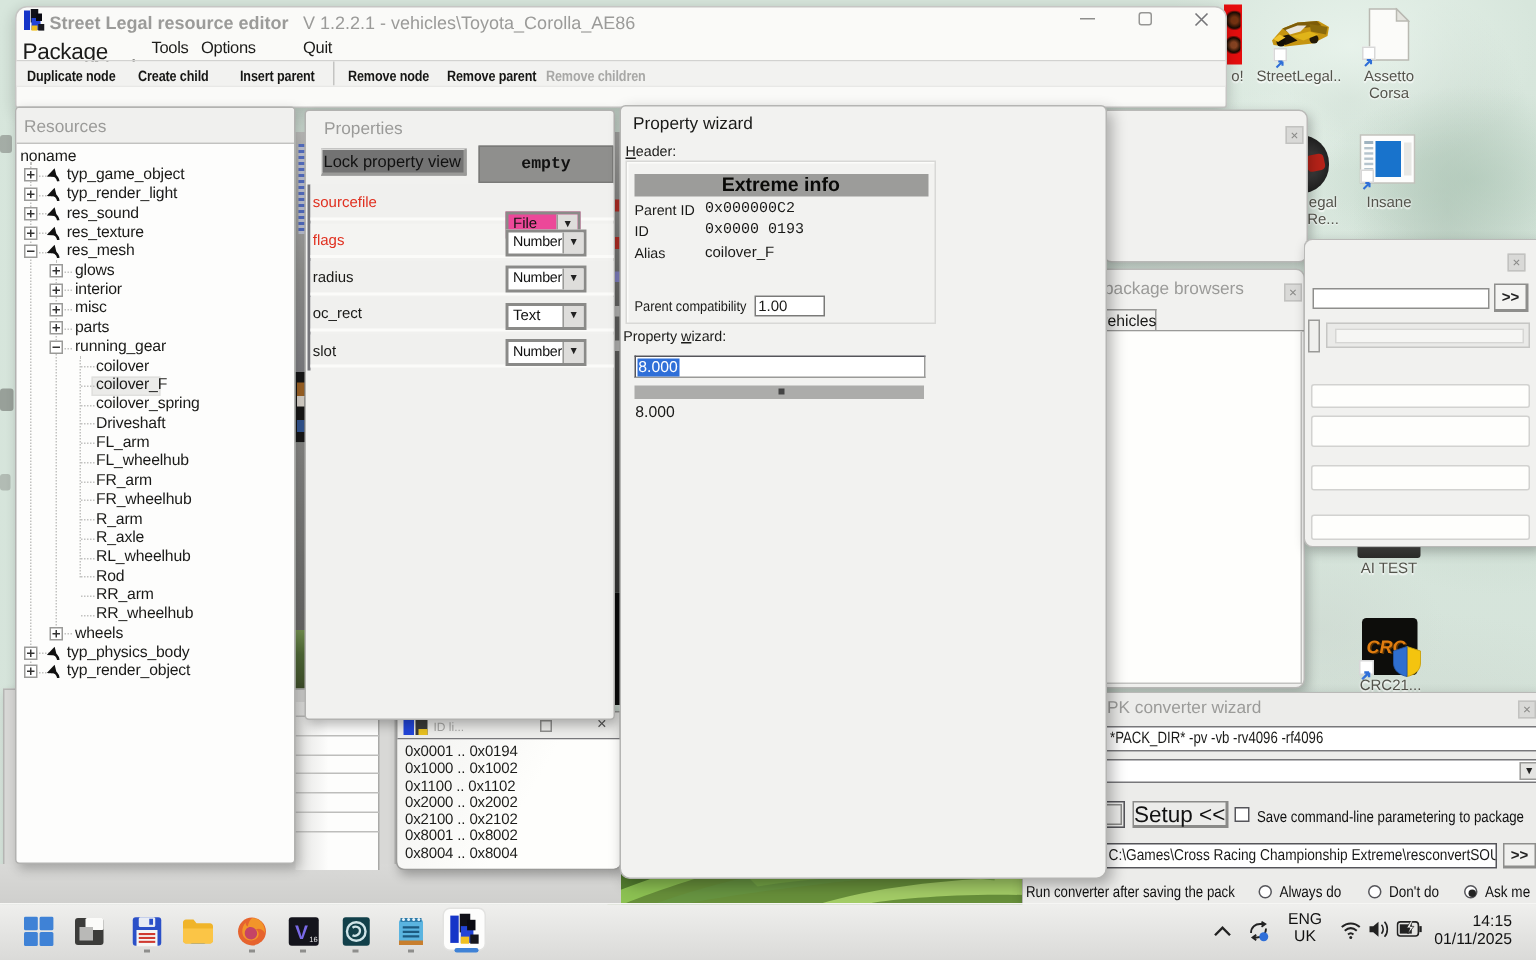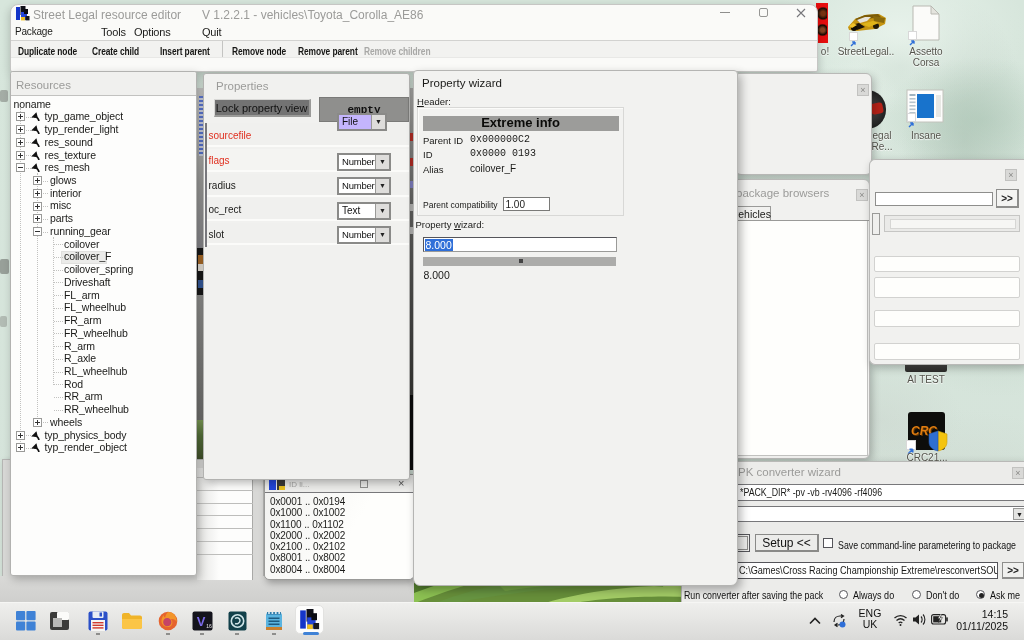--- a/index.html
+++ b/index.html
@@ -173,29 +173,29 @@
  <div class="abs" style="left:10px;top:4px;width:808px;height:68px;background:#fafaf8;border:1px solid #c6c6c4;border-radius:8px 8px 2px 2px;box-shadow:0 3px 10px rgba(0,0,0,.22);"></div>
 
  <svg class="abs" style="left:16px;top:6px;" width="14" height="15" viewBox="0 0 14 15">
   <rect x="0" y="1" width="4" height="13" fill="#1535c8"></rect>
   <rect x="4.5" y="0" width="5" height="9" fill="#101018"></rect>
   <rect x="5" y="6" width="6" height="8" fill="#2244d8"></rect>
   <rect x="8" y="3" width="4" height="5" fill="#0a0a12"></rect>
   <rect x="5" y="11" width="4" height="3.4" fill="#f0c020"></rect>
   <rect x="9.5" y="10" width="4" height="4.4" fill="#18181f"></rect>
  </svg>
- <div class="abs" style="left:33px;top:8px;font-size:12px;color:#9b9b99;">Street Legal resource editor</div>
+ <div class="abs" style="left:33px;top:8px;font-size:12px;color:#9b9b99;font-weight:bold;">Street Legal resource editor</div>
  <div class="abs" style="left:202px;top:8px;font-size:12px;color:#9b9b99;">V 1.2.2.1 - vehicles\Toyota_Corolla_AE86</div>
  <div class="abs" style="left:720px;top:12px;width:10px;height:1.4px;background:#8e8e8c;"></div>
  <div class="abs" style="left:759px;top:8px;width:8.5px;height:8.5px;border:1.2px solid #969694;border-radius:2px;"></div>
  <svg class="abs" style="left:796px;top:8px;" width="10" height="10" viewBox="0 0 10 10">
       <path d="M1 1 L9 9 M9 1 L1 9" stroke="#76767a" stroke-width="1.1"></path>
     </svg>
 
- <div class="abs" style="left:15px;top:26px;font-size:10px;letter-spacing:-.2px;color:#1c1c1a;">Package</div>
+ <div class="abs" style="left:15px;top:26px;font-size:15px;letter-spacing:-.2px;color:#1c1c1a;">Package</div>
  <div class="abs" style="left:62px;top:26px;font-size:16px;letter-spacing:-.2px;color:#1c1c1a;margin-top:12px;">Nodes</div>
  <div class="abs" style="left:101px;top:26px;font-size:11px;letter-spacing:-.2px;color:#1c1c1a;">Tools</div>
  <div class="abs" style="left:134px;top:26px;font-size:11px;letter-spacing:-.2px;color:#1c1c1a;">Options</div>
  <div class="abs" style="left:178px;top:26px;font-size:11px;letter-spacing:-.2px;color:#1c1c1a;margin-left:24px;">Quit</div>
  <div class="abs" style="left:11px;top:40px;width:806px;height:1px;background:#d2d2d0;"></div>
  <div class="abs" style="left:11px;top:41px;width:806px;height:16px;background:#f2f2f0;"></div>
  <div class="abs" style="left:18px;top:46px;font-size:10px;font-weight:bold;color:#161614;letter-spacing:-.1px;transform:scaleX(.84);transform-origin:0 0;">Duplicate node</div>
  <div class="abs" style="left:92px;top:46px;font-size:10px;font-weight:bold;color:#161614;letter-spacing:-.1px;transform:scaleX(.84);transform-origin:0 0;">Create child</div>
  <div class="abs" style="left:160px;top:46px;font-size:10px;font-weight:bold;color:#161614;letter-spacing:-.1px;transform:scaleX(.84);transform-origin:0 0;">Insert parent</div>
  <div class="abs" style="left:222px;top:41px;width:1px;height:16px;background:#c4c4c2;"></div>
@@ -353,21 +353,21 @@
   <div class="abs" style="left:3px;top:99.7px;width:204px;height:22.9px;background:#f0f0ee;border-bottom:2px solid #fbfbf9;"></div>
   <div class="abs" style="left:3px;top:124.2px;width:204px;height:22.6px;background:#f0f0ee;border-bottom:2px solid #fbfbf9;"></div>
   <div class="abs" style="left:3px;top:148.6px;width:204px;height:22.3px;background:#f0f0ee;border-bottom:2px solid #fbfbf9;"></div>
   <div class="abs" style="left:4.5px;top:56px;font-size:10px;color:#e03020;">sourcefile</div>
   <div class="abs" style="left:4.5px;top:81px;font-size:10px;color:#e03020;">flags</div>
   <div class="abs" style="left:4.5px;top:106px;font-size:10px;color:#1a1a18;">radius</div>
   <div class="abs" style="left:4.5px;top:130px;font-size:10px;color:#1a1a18;">oc_rect</div>
   <div class="abs" style="left:4.5px;top:155px;font-size:10px;color:#1a1a18;">slot</div>
  </div>
 
- <div class="abs" style="left:337px;top:113px;width:50px;height:18px;background:#c4b5fd;border:2px solid #8a8a88;">
+ <div class="abs" style="left:337px;top:141px;width:50px;height:18px;background:#ec4899;border:2px solid #8a8a88;">
       <span style="position:absolute;left:3px;top:1px;font-size:10px;color:#111;">File</span>
       <span style="position:absolute;right:0;top:0;width:14px;height:14px;background:#dedddb;border-left:1px solid #9a9a98;text-align:center;font-size:7px;color:#222;line-height:14px;">▼</span>
     </div>
  <div class="abs" style="left:337px;top:152.5px;width:54px;height:18px;background:#fff;border:2px solid #8a8a88;">
       <span style="position:absolute;left:3px;top:1px;font-size:9.5px;color:#111;letter-spacing:-.2px;">Number</span>
       <span style="position:absolute;right:0;top:0;width:14px;height:14px;background:#dedddb;border-left:1px solid #9a9a98;text-align:center;font-size:7px;color:#222;line-height:14px;">▼</span>
     </div>
  <div class="abs" style="left:337px;top:177px;width:54px;height:18px;background:#fff;border:2px solid #8a8a88;">
       <span style="position:absolute;left:3px;top:1px;font-size:9.5px;color:#111;letter-spacing:-.2px;">Number</span>
       <span style="position:absolute;right:0;top:0;width:14px;height:14px;background:#dedddb;border-left:1px solid #9a9a98;text-align:center;font-size:7px;color:#222;line-height:14px;">▼</span>
@@ -383,21 +383,21 @@
 </div>
 <div id="pkwizard">
  <div class="win" style="left:681px;top:461px;width:344px;height:143px;border-radius:6px 0 0 0;border-right:none;background:#ececea;">
   <div class="abs" style="left:56px;top:4px;font-size:11.5px;color:#9b9b99;">PK converter wizard</div>
   <div class="xbtn" style="left:330px;top:5px;width:12px;height:12px;">×</div>
   <div class="abs" style="left:54px;top:22px;width:292px;height:17px;background:#fff;border:1px solid #77777a;font-size:11px;color:#1a1a18;line-height:15px;padding-left:3px;"><span style="display:inline-block;transform:scaleX(.8);transform-origin:0 0;white-space:nowrap;">*PACK_DIR* -pv -vb -rv4096 -rf4096</span></div>
   <div class="abs" style="left:54px;top:44px;width:292px;height:16px;background:#fff;border:1px solid #77777a;">
    <span style="position:absolute;right:1px;top:1px;width:13px;height:12px;background:#e4e4e2;border:1px solid #9a9a98;text-align:center;font-size:7px;color:#222;line-height:12px;">▼</span>
   </div>
   <div class="abs" style="left:2px;top:72px;width:66px;height:18px;background:#ececea;border:1px solid #55555a;box-shadow:inset 0 0 0 1px #ececea, inset 0 0 0 2px #8a8a88;font-size:11px;color:#111;text-align:center;line-height:17px;">Start</div>
-  <div class="abs" style="left:73px;top:72px;width:64px;height:18px;background:#ececea;border:1px solid #8a8a88;border-right-width:2px;border-bottom-width:2px;font-size:12px;color:#111;text-align:center;line-height:17px;">Setup &lt;&lt;</div>
+  <div class="abs" style="left:73px;top:72px;width:64px;height:18px;background:#ececea;border:1px solid #8a8a88;border-right-width:2px;border-bottom-width:2px;font-size:15px;color:#111;text-align:center;line-height:17px;">Setup &lt;&lt;</div>
   <div class="abs" style="left:141px;top:76px;width:10px;height:10px;background:#fff;border:1px solid #55555a;"></div>
   <div class="abs" style="left:156px;top:77px;font-size:10.5px;color:#111;white-space:nowrap;transform:scaleX(.84);transform-origin:0 0;">Save command-line parametering to package</div>
   <div class="abs" style="left:2px;top:103px;font-size:10.5px;color:#111;transform:scaleX(.85);transform-origin:0 0;">Executable</div>
   <div class="abs" style="left:54px;top:100px;width:262px;height:17px;background:#fff;border:1px solid #55555a;font-size:10.5px;color:#1a1a18;line-height:15px;padding-left:2px;overflow:hidden;white-space:nowrap;"><span style="display:inline-block;transform:scaleX(.87);transform-origin:0 0;white-space:nowrap;">C:\Games\Cross Racing Championship Extreme\resconvertSOURCE</span></div>
   <div class="abs" style="left:320px;top:100px;width:23px;height:17px;background:#f0f0ee;border:1px solid #8e8e8c;border-right-width:2px;border-bottom-width:2px;text-align:center;font-size:10px;font-weight:bold;color:#222;line-height:15px;">&gt;&gt;</div>
   <div class="abs" style="left:2px;top:127px;font-size:10.5px;color:#111;white-space:nowrap;transform:scaleX(.84);transform-origin:0 0;">Run converter after saving the pack</div>
   <div class="abs" style="left:157px;top:128px;width:9px;height:9px;border:1px solid #55555a;border-radius:50%;background:#fff;"></div>
   <div class="abs" style="left:171px;top:127px;font-size:10.5px;color:#111;transform:scaleX(.86);transform-origin:0 0;">Always do</div>
   <div class="abs" style="left:230px;top:128px;width:9px;height:9px;border:1px solid #55555a;border-radius:50%;background:#fff;"></div>
   <div class="abs" style="left:244px;top:127px;font-size:10.5px;color:#111;transform:scaleX(.86);transform-origin:0 0;">Don't do</div>

